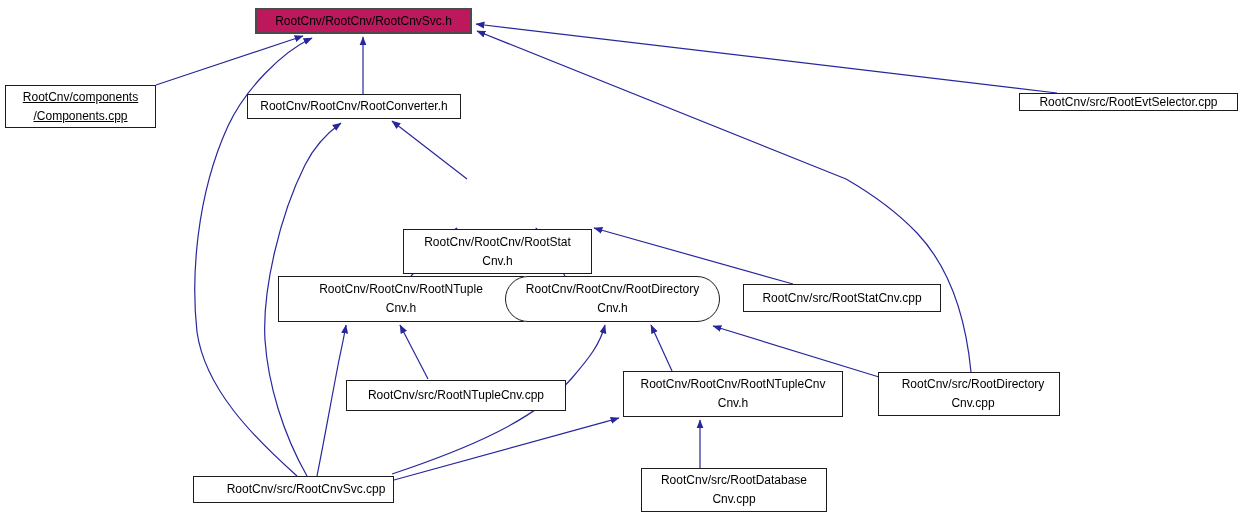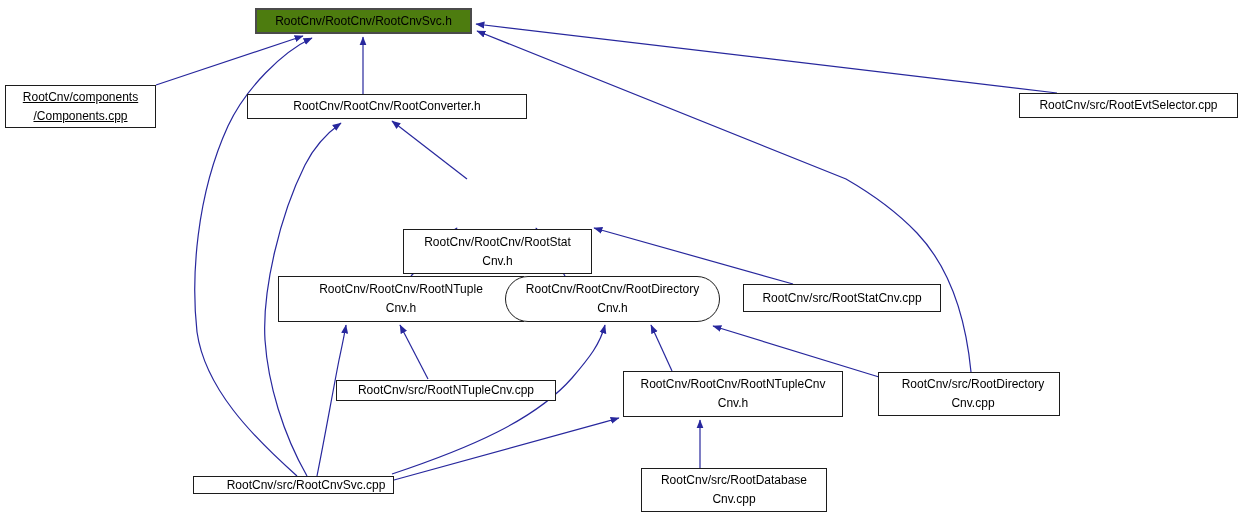--- a/index.html
+++ b/index.html
@@ -10,21 +10,21 @@
   svg.edges{position:absolute;left:0;top:0;width:1245px;height:520px;}
   .edge{stroke:#27279d;stroke-width:1.2;fill:none;}
   .node{
     position:absolute;box-sizing:border-box;
     border:1px solid #1c1c1c;background:#ffffff;color:#000000;
     display:flex;align-items:center;justify-content:center;
     text-align:center;font-size:12px;line-height:19px;
     white-space:pre-line;
   }
   .node.highlight{
-    background:#4d7c0f;border:2px solid #4b4b4b;
+    background:#be185d;border:2px solid #4b4b4b;
   }
 </style>
 </head>
 <body>
 
 <div class="stage">
 
   <svg class="edges" viewBox="0 0 1245 520" xmlns="http://www.w3.org/2000/svg">
     <defs>
       <marker id="ah" markerWidth="10" markerHeight="9" refX="8.4" refY="4" orient="auto" markerUnits="userSpaceOnUse">
@@ -48,41 +48,41 @@
     <path class="edge" marker-end="url(#ah)" d="M879,377 L713,326"></path>
     <path class="edge" marker-end="url(#ah)" d="M394,480 C460,462 540,440 619,418"></path>
     <path class="edge" marker-end="url(#ah)" d="M700,468 L700,420"></path>
   </svg>
 
   <div class="node highlight" style="left:255px;top:8px;width:217px;height:26px;">RootCnv/RootCnv/RootCnvSvc.h</div>
 
   <div class="node" style="left:5px;top:85px;width:151px;height:43px;text-decoration:underline;">RootCnv/components
 /Components.cpp</div>
 
-  <div class="node" style="left:247px;top:94px;width:280px;height:25px;">RootCnv/RootCnv/RootConverter.h</div>
+  <div class="node" style="left:247px;top:94px;width:214px;height:25px;">RootCnv/RootCnv/RootConverter.h</div>
 
-  <div class="node" style="left:1019px;top:93px;width:219px;height:25px;">RootCnv/src/RootEvtSelector.cpp</div>
+  <div class="node" style="left:1019px;top:93px;width:219px;height:18px;">RootCnv/src/RootEvtSelector.cpp</div>
 
   <div class="node" style="left:403px;top:181px;width:189px;height:45px;margin-top:48px;">RootCnv/RootCnv/RootStat
 Cnv.h</div>
 
   <div class="node" style="left:278px;top:276px;width:246px;height:46px;">RootCnv/RootCnv/RootNTuple
 Cnv.h</div>
 
   <div class="node" style="left:505px;top:276px;width:215px;height:46px;border-radius:23px;">RootCnv/RootCnv/RootDirectory
 Cnv.h</div>
 
   <div class="node" style="left:743px;top:284px;width:198px;height:28px;">RootCnv/src/RootStatCnv.cpp</div>
 
-  <div class="node" style="left:336px;top:380px;width:220px;height:21px;">RootCnv/src/RootNTupleCnv.cpp</div>
+  <div class="node" style="left:346px;top:380px;width:220px;height:31px;">RootCnv/src/RootNTupleCnv.cpp</div>
 
   <div class="node" style="left:623px;top:371px;width:220px;height:46px;">RootCnv/RootCnv/RootNTupleCnv
 Cnv.h</div>
 
   <div class="node" style="left:878px;top:372px;width:182px;height:44px;padding-left:8px;">RootCnv/src/RootDirectory
 Cnv.cpp</div>
 
-  <div class="node" style="left:193px;top:476px;width:201px;height:18px;padding-left:25px;">RootCnv/src/RootCnvSvc.cpp</div>
+  <div class="node" style="left:193px;top:476px;width:201px;height:27px;padding-left:25px;">RootCnv/src/RootCnvSvc.cpp</div>
 
   <div class="node" style="left:641px;top:468px;width:186px;height:44px;">RootCnv/src/RootDatabase
 Cnv.cpp</div>
 
 </div>
 
 </body></html>

